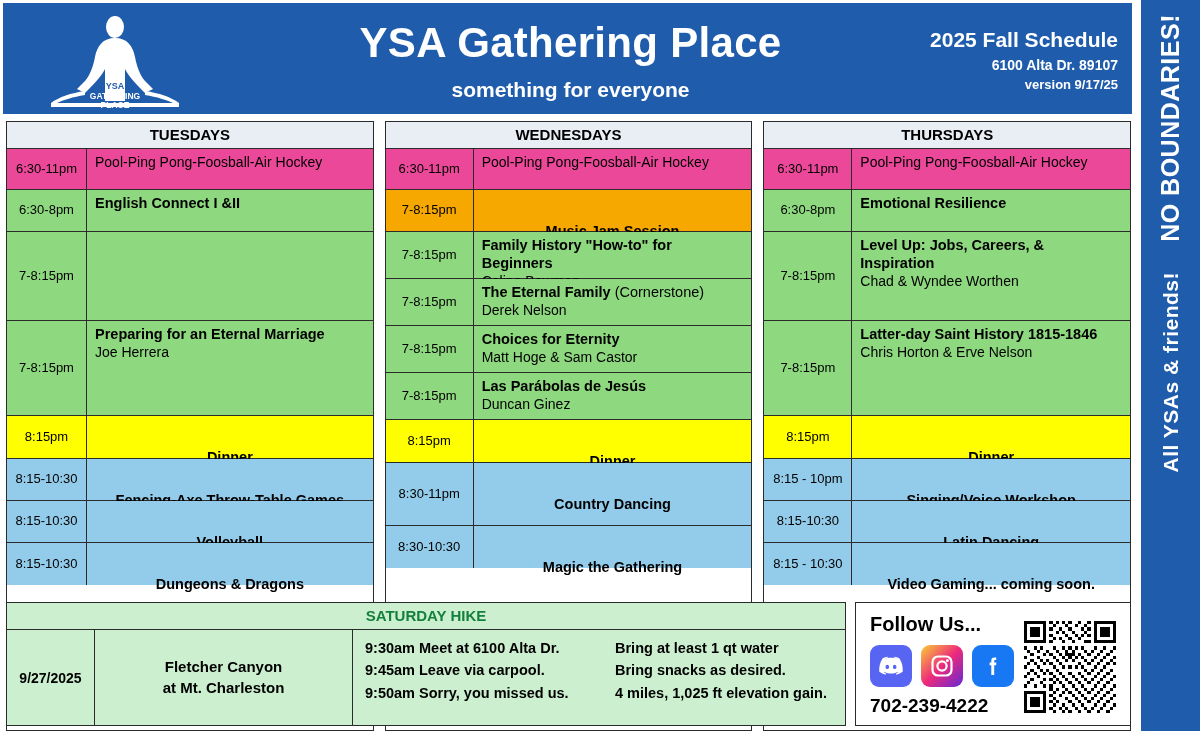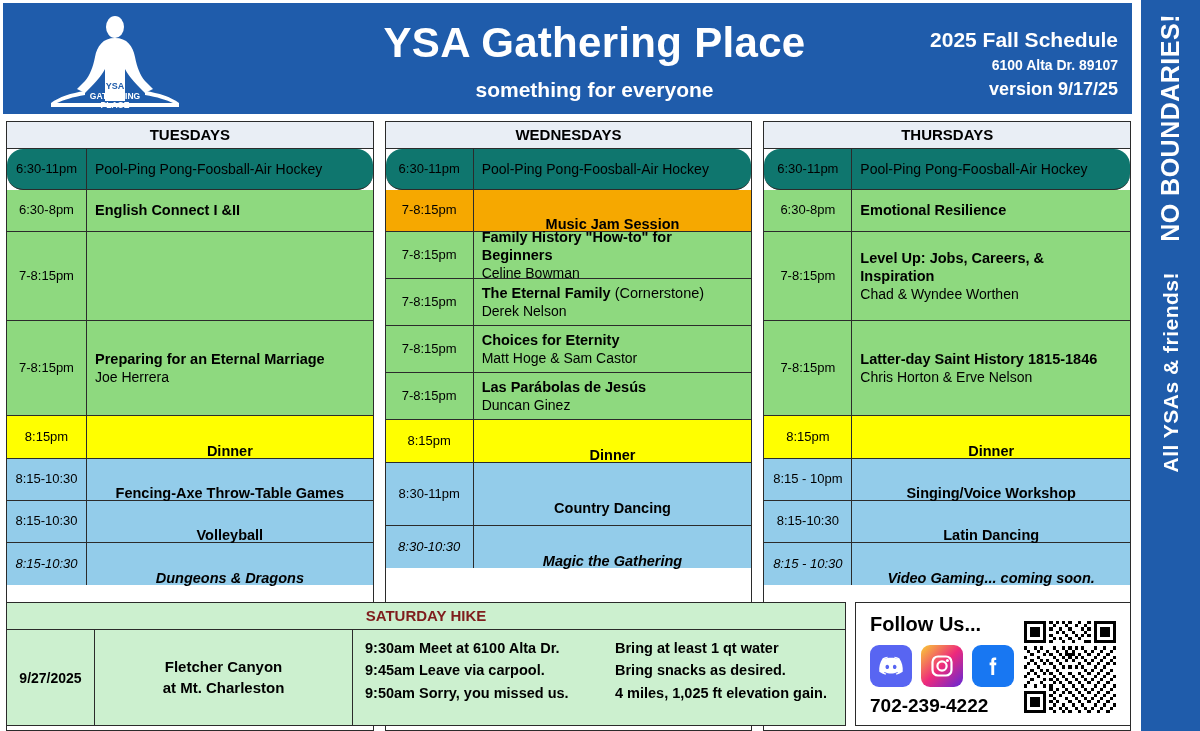--- a/index.html
+++ b/index.html
@@ -27,66 +27,66 @@
   .side-banner .v1 { font-size: 25px; margin-top: 14px; }
   .side-banner .v2 { font-size: 21px; margin-top: 30px; }
 
   
   .header {
     position: absolute; left: 0; top: 0; width: 1135px; height: 117px;
     background: #1f5cab; color: #fff;
     border: 3px solid #ffffff;
   }
   .logo { position: absolute; left: 42px; top: 10px; width: 140px; height: 98px; }
-  .title-wrap { position: absolute; left: 0; top: 0; width: 1135px; text-align: center; margin-left: 24px; }
+  .title-wrap { position: absolute; left: 0; top: 0; width: 1135px; text-align: center; }
   .title { font-size: 42px; font-weight: bold; margin-top: 16px; letter-spacing: .3px; }
   .subtitle { font-size: 21px; font-weight: bold; margin-top: 11px; }
   .hdr-right { position: absolute; right: 14px; top: 22px; text-align: right; line-height: 1.45; }
   .hdr-right .l1 { font-size: 21px; font-weight: bold; }
   .hdr-right .l2 { font-size: 14px; font-weight: bold; }
-  .hdr-right .l3 { font-size: 18px; font-weight: bold; }
+  .hdr-right .l3 { font-size: 13px; font-weight: bold; }
 
   
   .cols { position: absolute; left: 6px; top: 121px; width: 1125px; height: 610px; display: flex; gap: 11px; }
   .col { flex: 1 1 0; display: flex; flex-direction: column; }
   .col-head {
     border: 1px solid #2b2b2b; background: #e9eef5; text-align: center;
     font-size: 15px; font-weight: bold; padding: 4px 0 5px; color:#000;
   }
   .rows { border: 1px solid #2b2b2b; border-top: none; flex: 1 1 auto; display: flex; flex-direction: column; }
   .row { display: flex; border-bottom: 1px solid #2b2b2b; }
-  .row:last-child { border-bottom: none; font-style: italic; }
+  .row:last-child { border-bottom: none; }
   .tcell {
     width: 88px; min-width: 88px; border-right: 1px solid #2b2b2b;
     display: flex; align-items: center; justify-content: center;
     font-size: 13px; text-align: center; line-height: 1.15; padding: 2px 1px; color:#000;
   }
   .tcell.narrow { width: 80px; min-width: 80px; }
-  .dcell { flex: 1 1 auto; padding: 4px 8px; display: flex; flex-direction: column; justify-content: center; color:#000; }
+  .dcell { flex: 1 1 auto; padding: 4px 8px; display: flex; flex-direction: column; color:#000; }
   .dcell.center { align-items: center; text-align: center; margin-top: 28px; }
   .ln1 { font-size: 14.5px; font-weight: bold; line-height: 1.25; }
   .ln1 .reg { font-weight: normal; }
   .ln2 { font-size: 14px; line-height: 1.3; }
 
-  .bg-blue   { background: #0f766e; border-radius: 16px; }
+  .bg-blue   { background: #ec4899; }
   .bg-green  { background: #8ed97f; }
   .bg-orange { background: #f6a800; }
   .bg-yellow { background: #ffff00; }
   .bg-sky    { background: #93ccea; }
 
   
   .h-a { height: 41px; }
   .h-b { height: 42px; }
   .h-c { height: 47px; }
   .h-d { height: 43px; }
 
   
   .bottom { position: absolute; left: 6px; top: 602px; width: 1125px; height: 124px; display: flex; gap: 9px; }
   .hike { width: 840px; border: 1px solid #2b2b2b; display:flex; flex-direction: column; }
-  .hike-head { text-align: center; font-size: 15px; font-weight: bold; padding: 4px 0 5px; border-bottom: 1px solid #2b2b2b; background:#ccf0cf; color:#7f1d1d; }
+  .hike-head { text-align: center; font-size: 15px; font-weight: bold; padding: 4px 0 5px; border-bottom: 1px solid #2b2b2b; background:#ccf0cf; color:#15803d; }
   .hike-body { flex: 1 1 auto; display: flex; }
   .hike-date {
     width: 88px; min-width: 88px; border-right: 1px solid #2b2b2b; background:#ccf0cf;
     display:flex; align-items:center; justify-content:center; font-size: 14px; font-weight: bold; color:#000;
   }
   .hike-loc {
     width: 258px; border-right: 1px solid #2b2b2b; background:#ccf0cf;
     display:flex; flex-direction:column; align-items:center; justify-content:center;
     font-size: 15px; font-weight: bold; line-height: 1.35; color:#000;
   }

